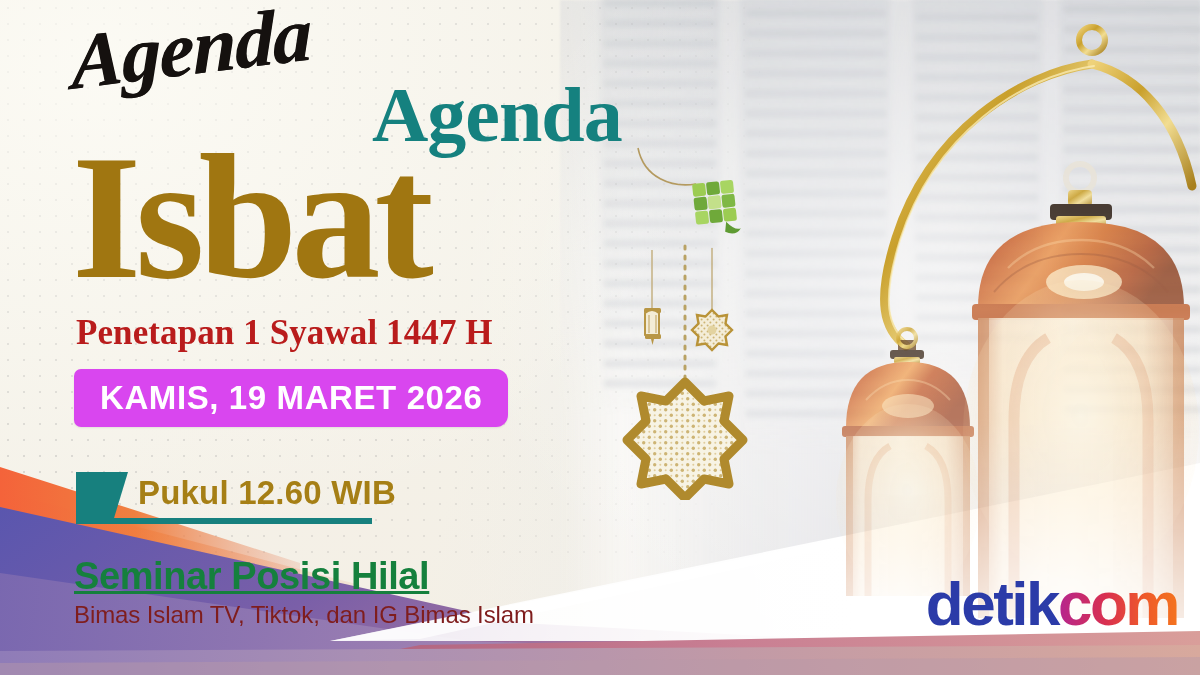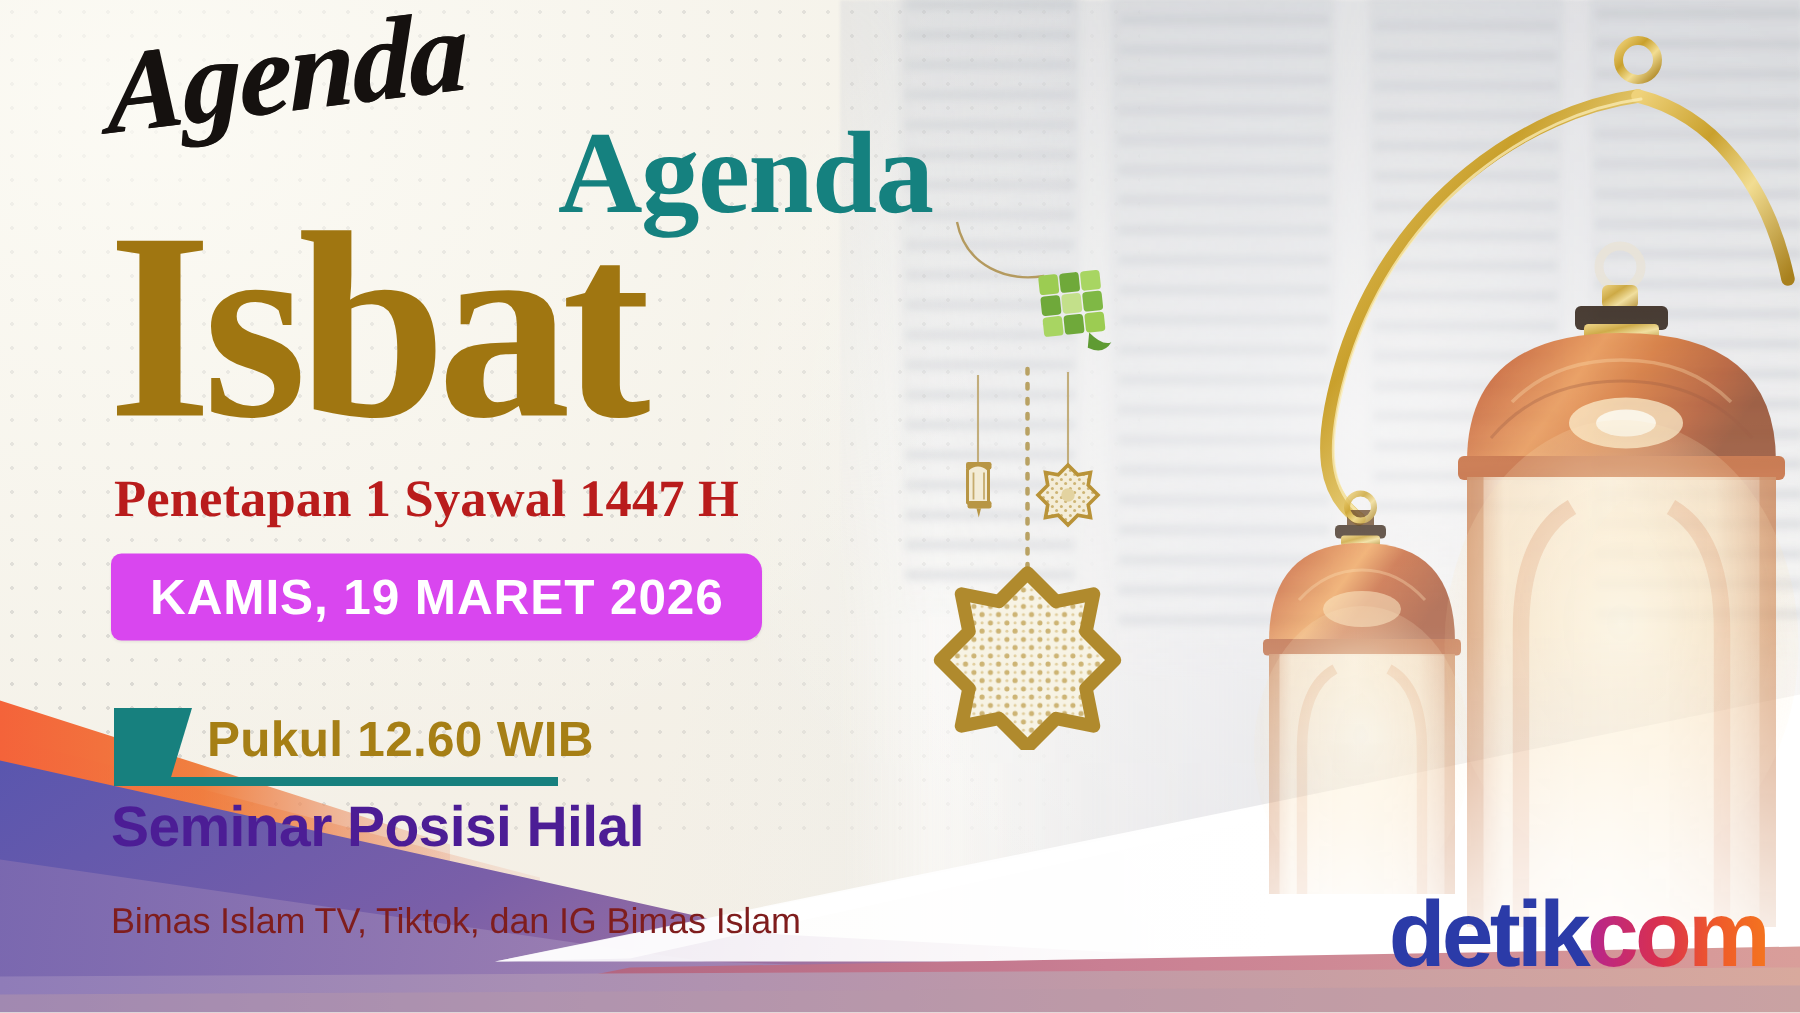--- a/index.html
+++ b/index.html
@@ -114,24 +114,25 @@
     position:absolute;left:0;top:46px;width:296px;height:6px;background:#17807e;
   }
   .pukul-text{
     position:absolute;left:62px;top:2px;
     font-size:33px;font-weight:700;color:#a67f15;
     letter-spacing:.2px;font-family:"Liberation Sans", sans-serif;
     white-space:nowrap;
   }
 
   .seminar{
-    position:absolute;left:74px;top:531px;z-index:6;
-    font-size:38px;font-weight:700;color:#4c1d95;
+    position:absolute;left:74px;top:555px;z-index:6;
+    font-size:38px;font-weight:700;color:#15803d;
     letter-spacing:-.4px;font-family:"Liberation Sans", sans-serif;
     white-space:nowrap;
+    text-decoration:underline;
   }
   .live1{
     position:absolute;left:74px;top:578px;z-index:6;
     font-size:24px;font-weight:400;color:#24211f;
     letter-spacing:-.1px;font-family:"Liberation Sans", sans-serif;
     white-space:nowrap;
   }
   .live2{
     position:absolute;left:74px;top:601px;z-index:6;
     font-size:24px;font-weight:400;color:#7f1d1d;
@@ -140,21 +141,21 @@
   }
 
   
   .ornaments{position:absolute;left:600px;top:140px;z-index:5;}
 
   
   .lanterns{position:absolute;right:0;top:0;width:420px;height:675px;z-index:3;}
 
   
   .detik{
-    position:absolute;right:22px;bottom:20px;z-index:9;
+    position:absolute;right:22px;bottom:40px;z-index:9;
     font-family:"Liberation Sans", sans-serif;
     font-weight:700;font-size:62px;letter-spacing:-2.5px;line-height:1;
   }
   .detik .d1{color:#2b3ba8;}
   .detik .d2{
     background:linear-gradient(90deg,#b5268f 0%,#d9304f 40%,#ef5a2a 72%,#f4741f 100%);
     -webkit-background-clip:text;background-clip:text;color:transparent;
   }
 </style>
 </head>

